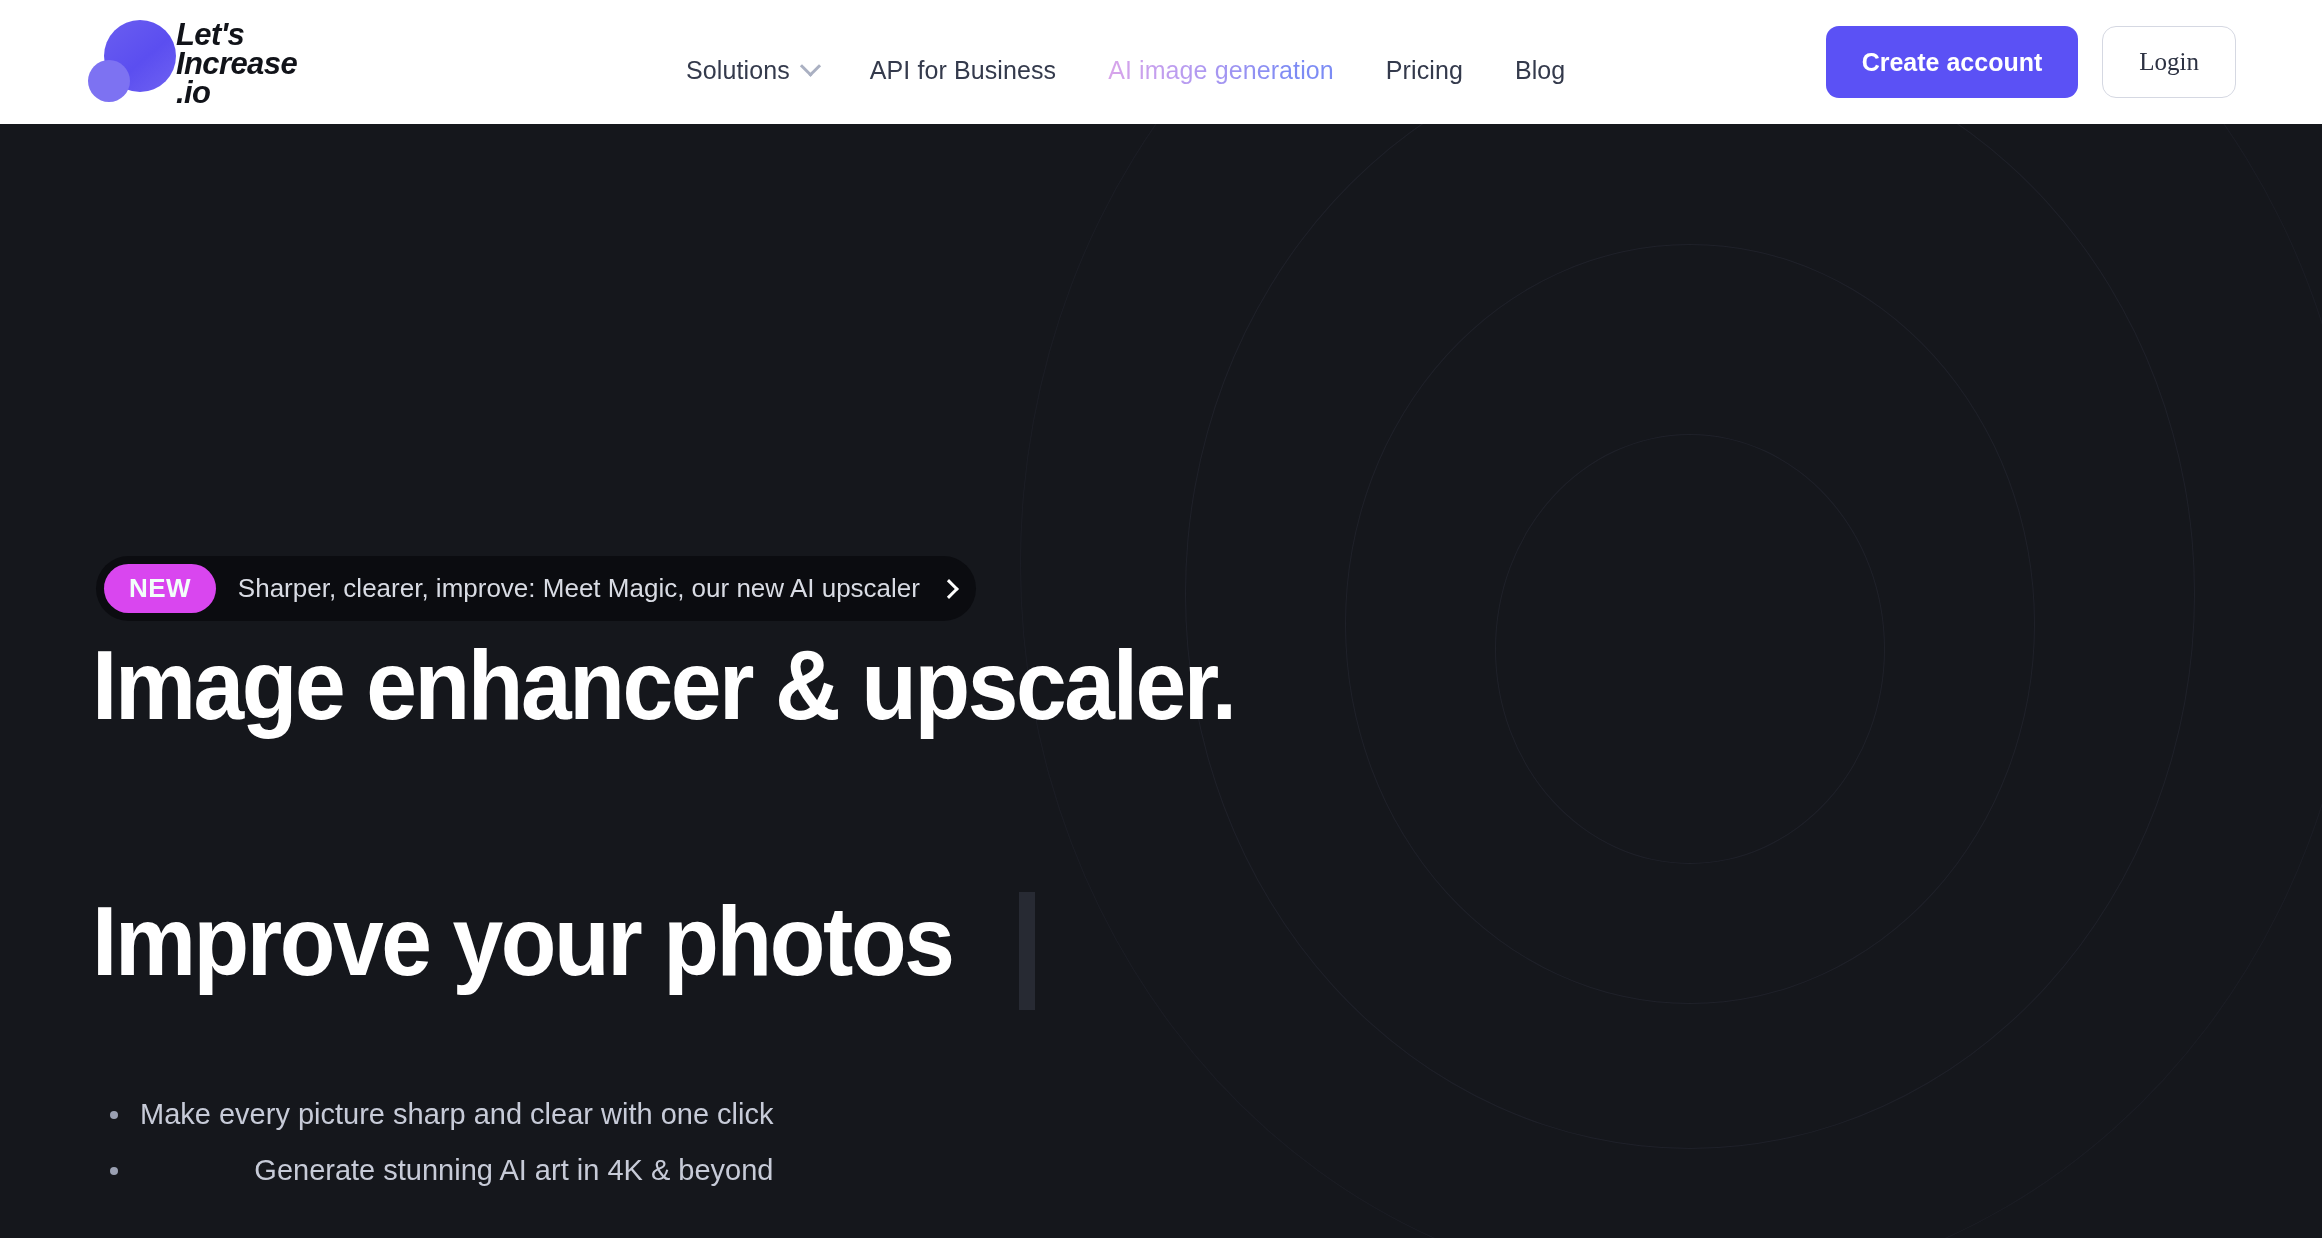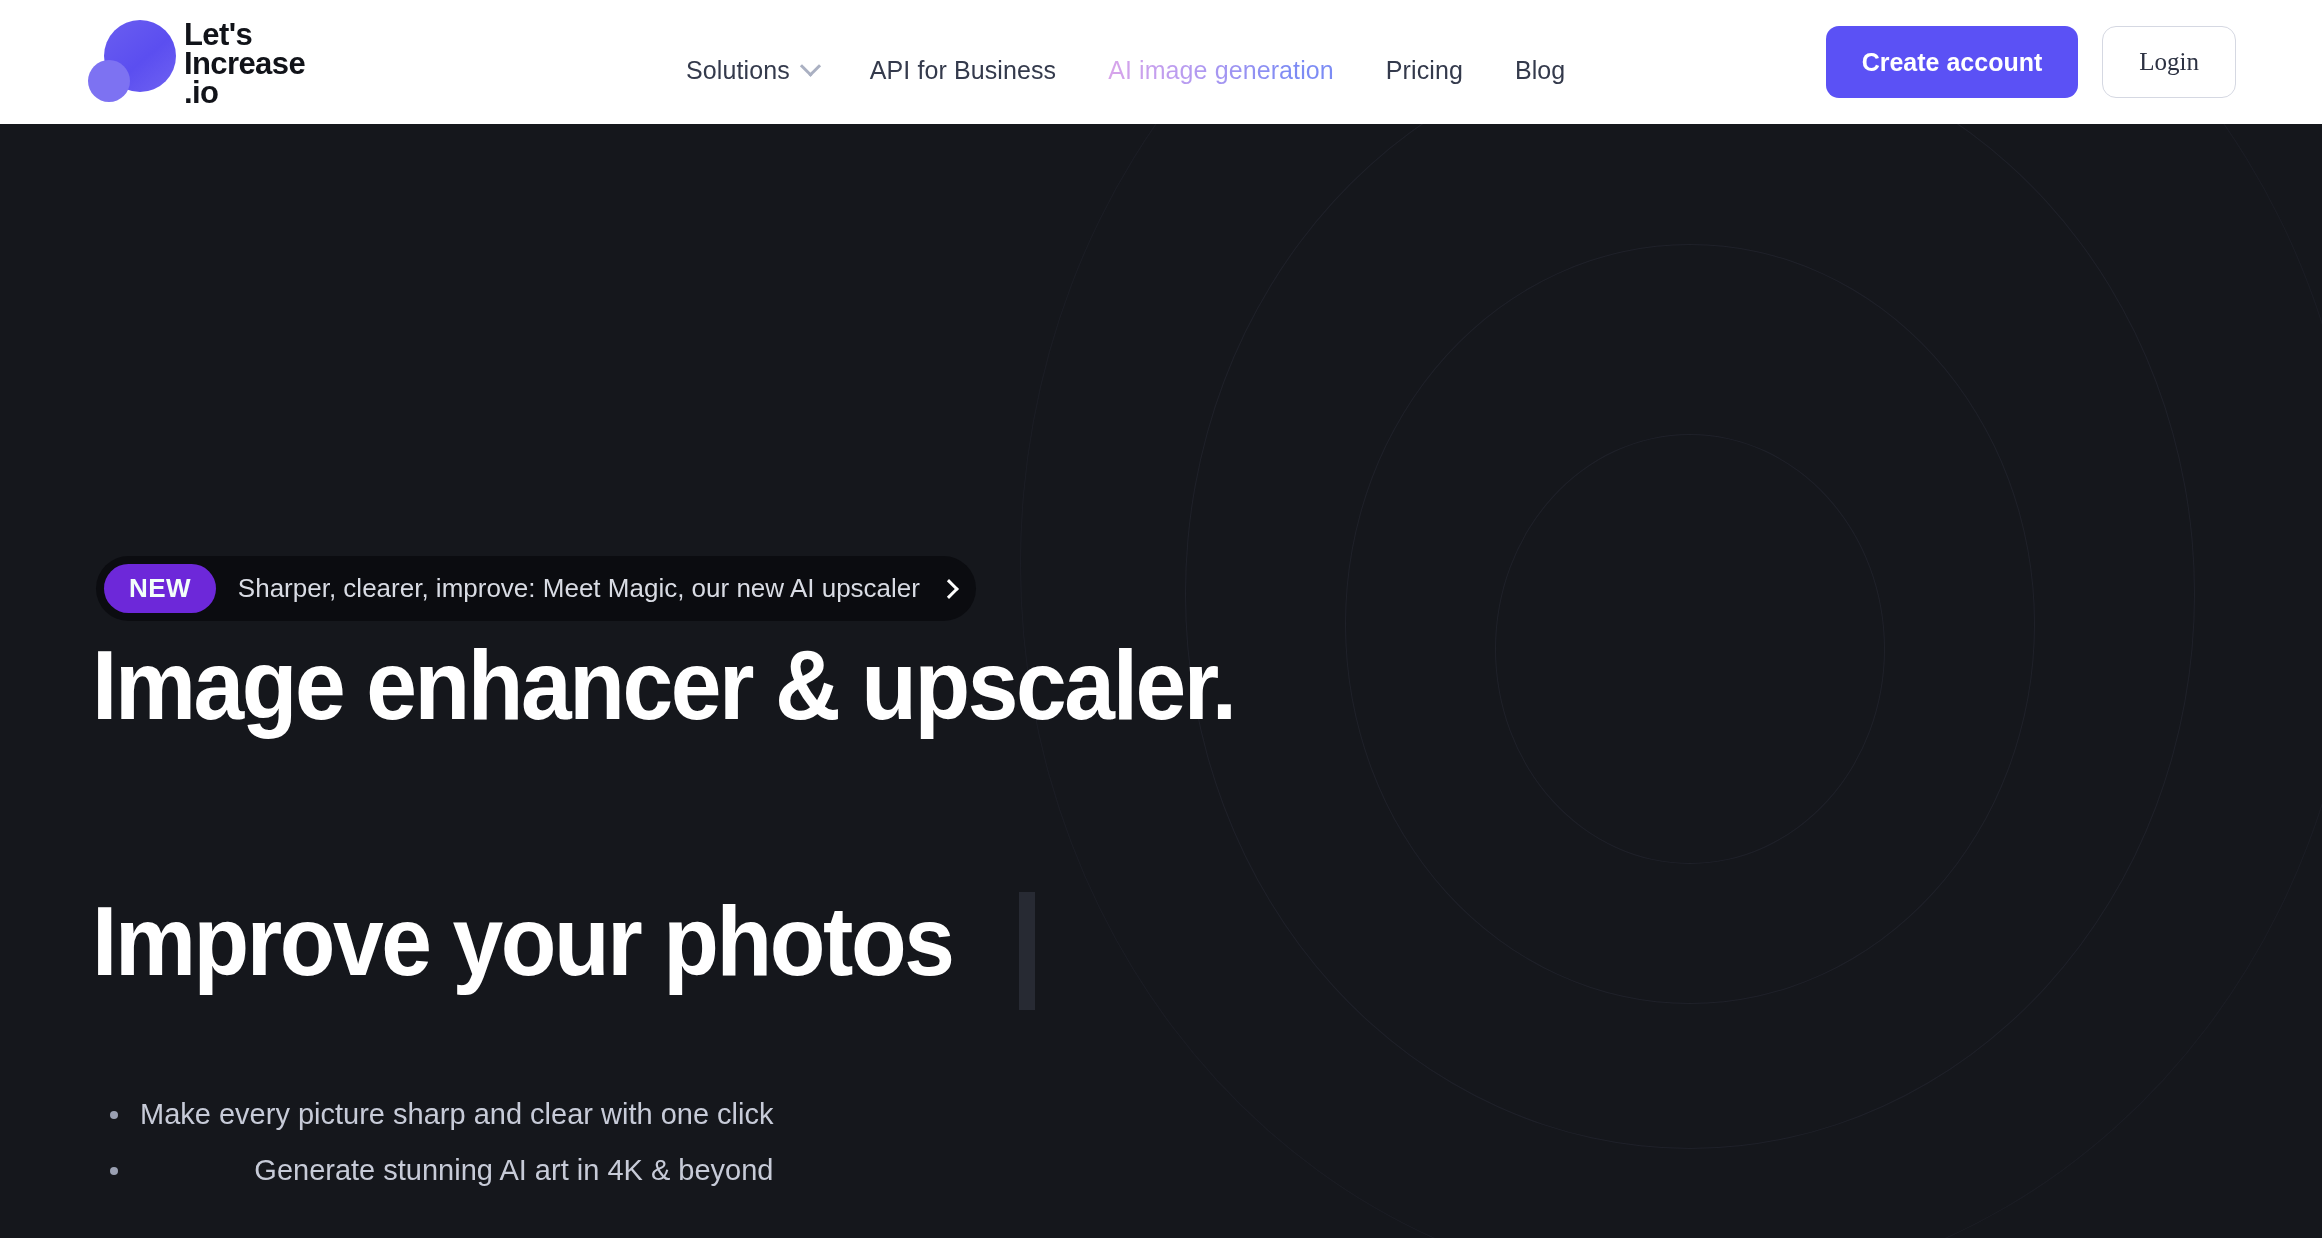--- a/index.html
+++ b/index.html
@@ -57,22 +57,22 @@
   .brand-mark .circ-small {
     position: absolute;
     left: 0px; top: 44px;
     width: 42px; height: 42px;
     border-radius: 50%;
     background: #7d72f2;
   }
 
   .brand-text {
     position: relative;
-    margin-left: 8px;
     padding-top: 4px;
+    font-style: italic;
   }
   .brand-line {
     display: block;
     font-family: "Liberation Sans", sans-serif;
     font-weight: bold;
     font-size: 31px;
     line-height: 29px;
     letter-spacing: -0.6px;
     color: #111319;
     white-space: nowrap;
@@ -197,21 +197,21 @@
     top: 432px;
     height: 65px;
     background: #0b0c10;
     border-radius: 34px;
     display: flex;
     align-items: center;
     padding: 0 10px 0 8px;
     cursor: pointer;
   }
   .new-pill {
-    background: #6d28d9;
+    background: #d946ef;
     color: #f2fff9;
     font-size: 26px;
     font-weight: bold;
     letter-spacing: 0.4px;
     border-radius: 28px;
     padding: 0 25px;
     height: 49px;
     line-height: 49px;
   }
   .new-text {

